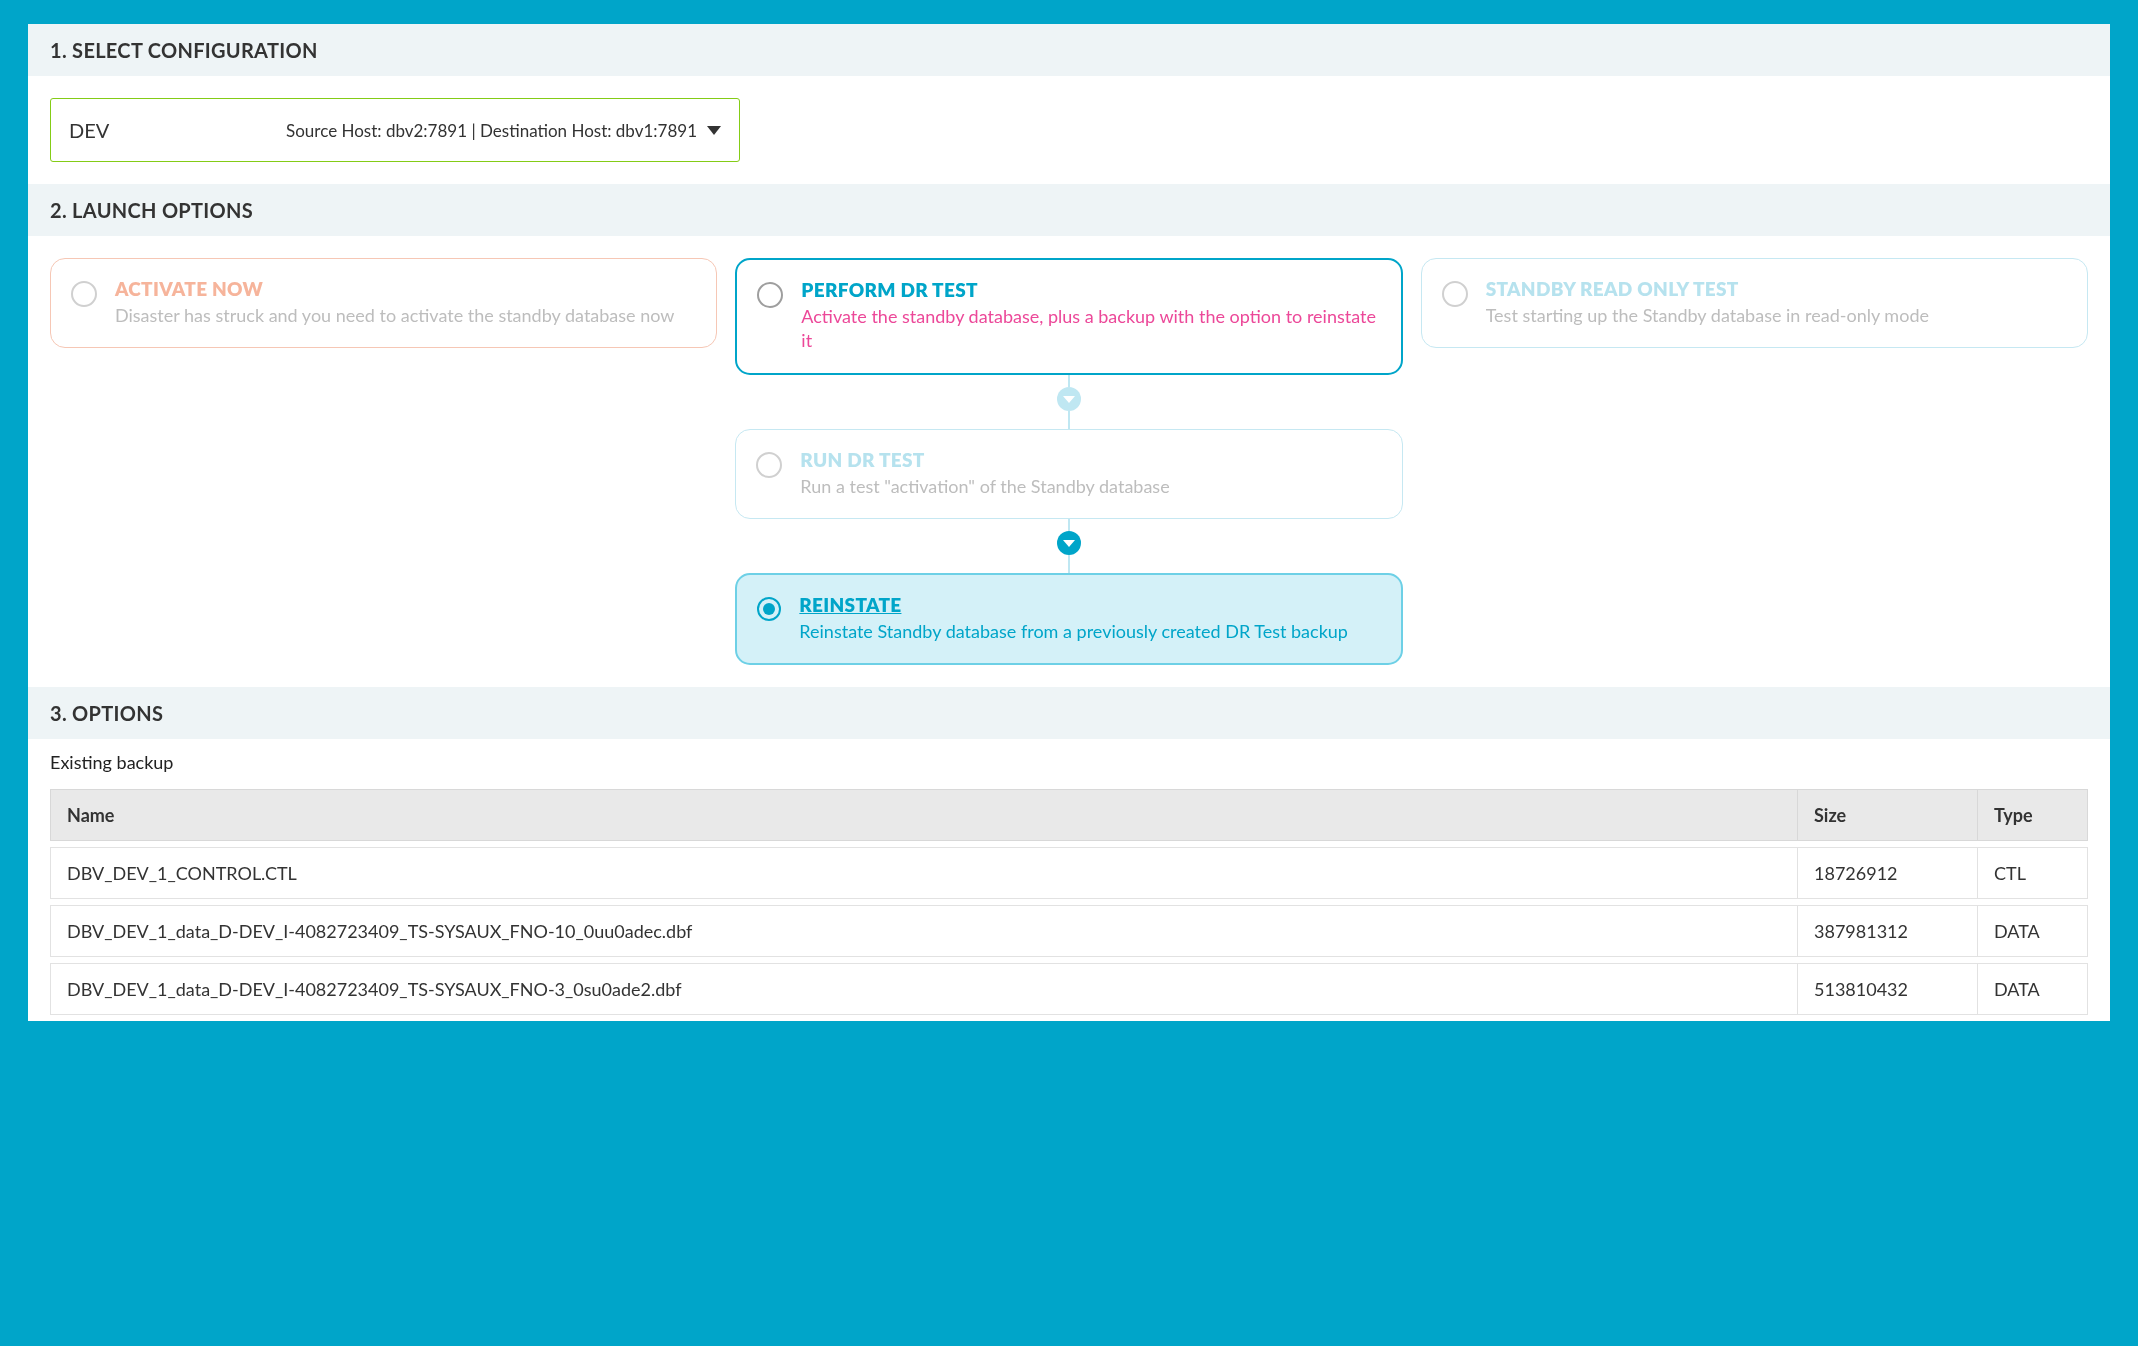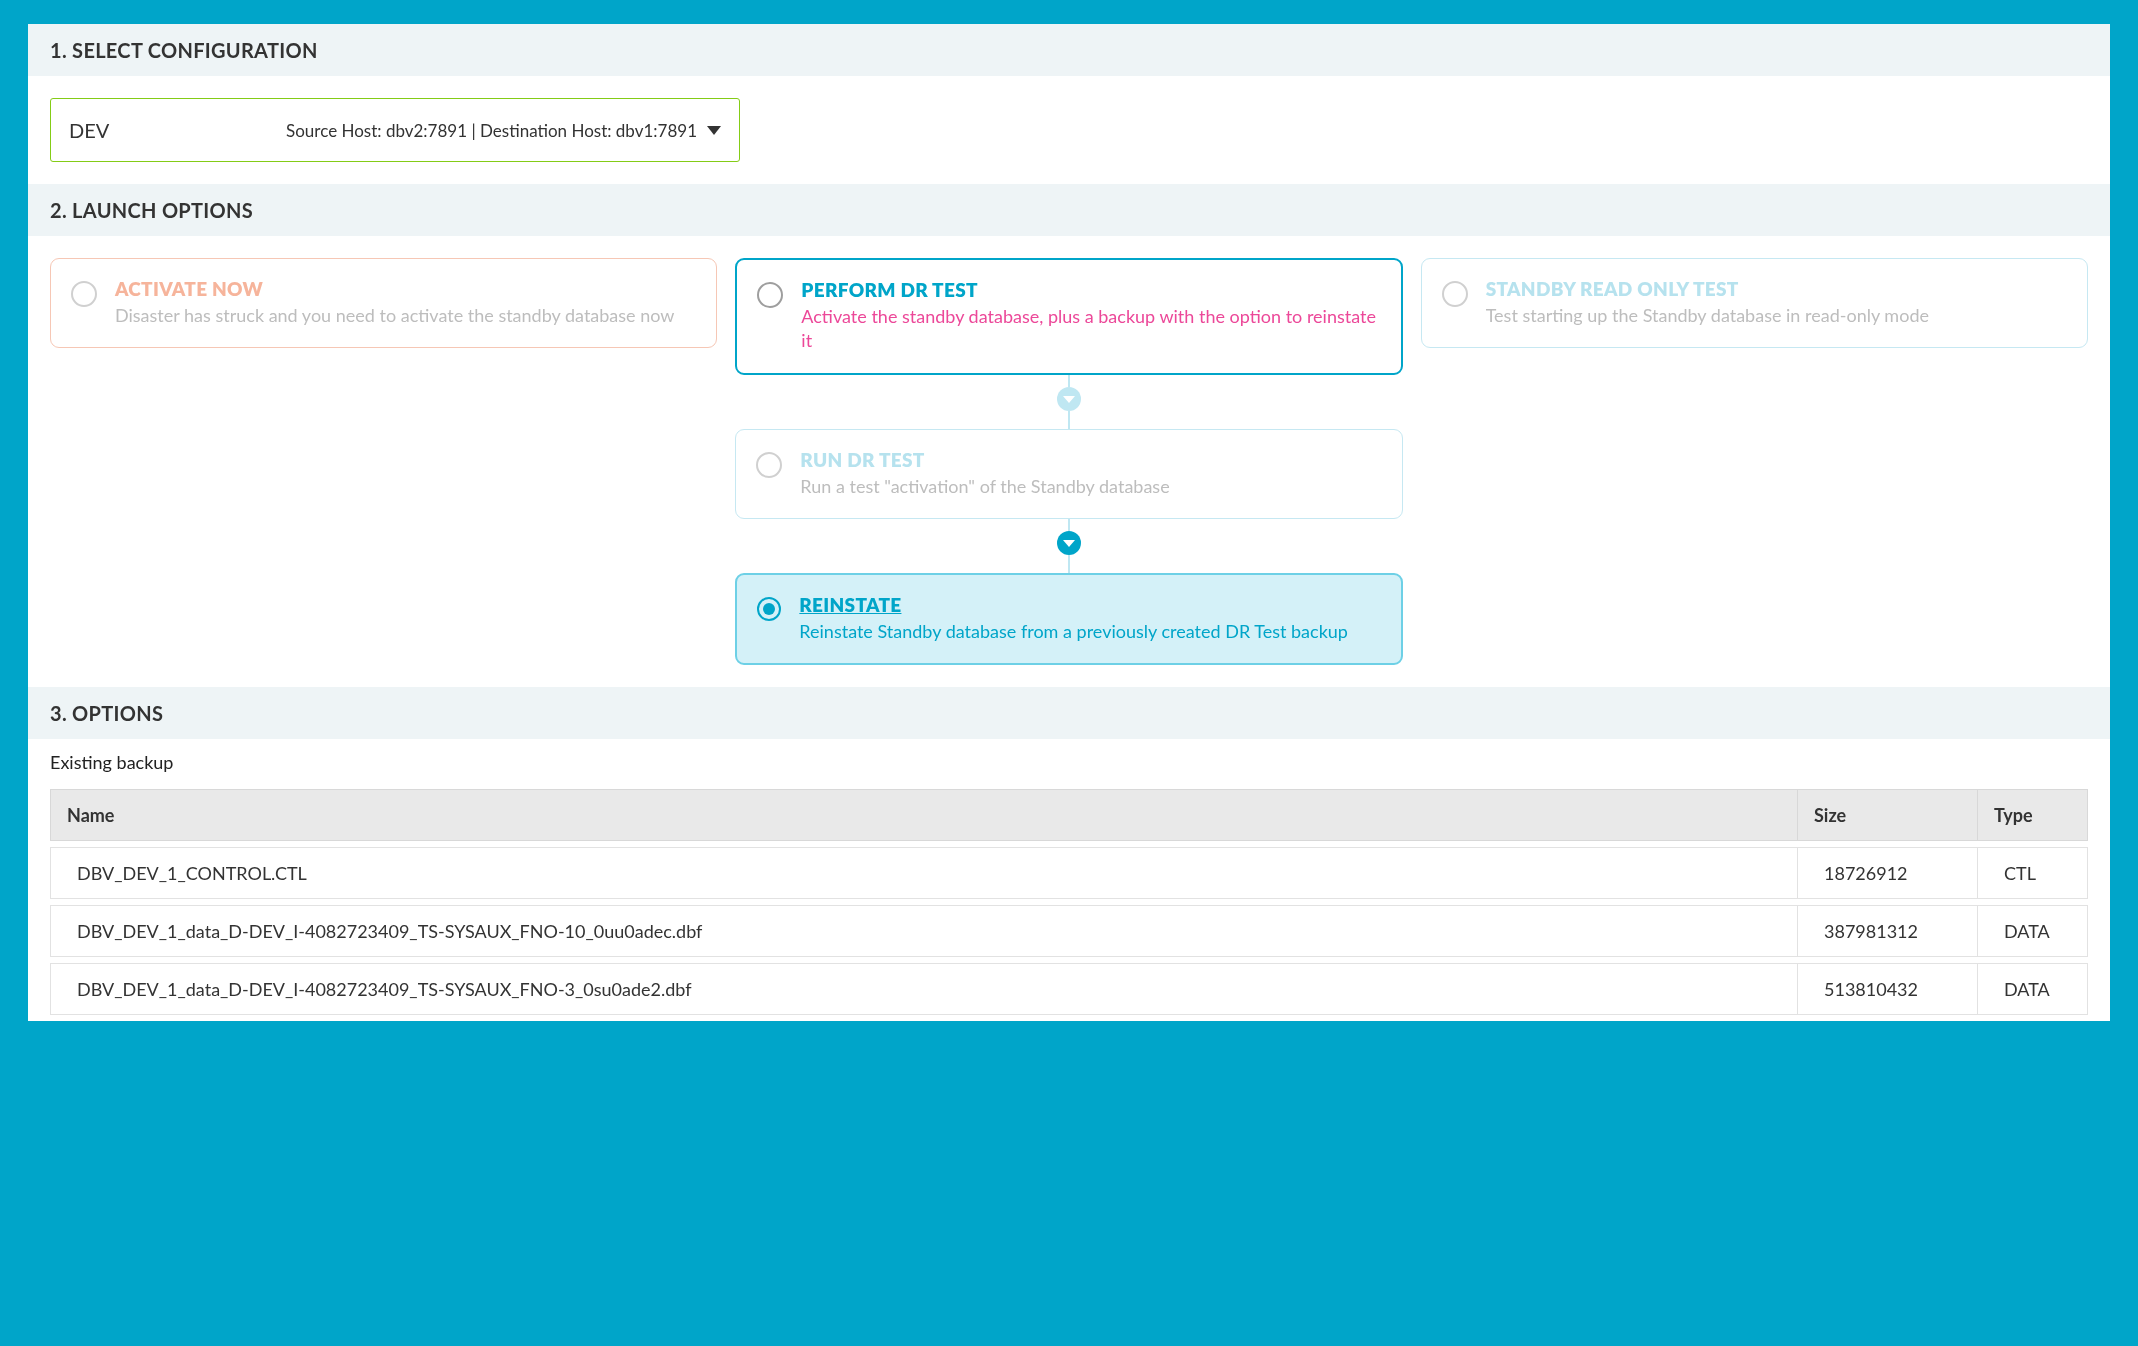--- a/index.html
+++ b/index.html
@@ -47,21 +47,21 @@
       display: grid;
       grid-template-columns: 1fr 1fr 1fr;
       gap: 18px;
       align-items: start;
     }
     .center-col { grid-column: 2; display: flex; flex-direction: column; align-items: center; }
 
     .option-card {
       border: 1px solid #c6e8f2;
       background: #fff;
-      border-radius: 9px;
+      border-radius: 15px;
       padding: 18px 20px 20px 20px;
       display: flex;
       gap: 18px;
       width: 100%;
     }
     .radio {
       width: 26px; height: 26px;
       border: 2px solid #9e9e9e;
       border-radius: 50%;
       flex-shrink: 0;
@@ -156,21 +156,21 @@
       text-align: left;
       background: #e9e9e9;
       border: 1px solid #d8d8d8;
       padding: 14px 16px;
       font-weight: 700;
       font-size: 18px;
     }
     table.backup td {
       border: 1px solid #e2e2e2;
       background: #fff;
-      padding: 14px 26px;
+      padding: 14px 16px;
       font-size: 18px;
     }
     table.backup .col-size { width: 180px; }
     table.backup .col-type { width: 110px; }
     th + th, td + td { border-left: none !important; }
   </style>
 </head>
 <body>
 
 <div class="shell">

